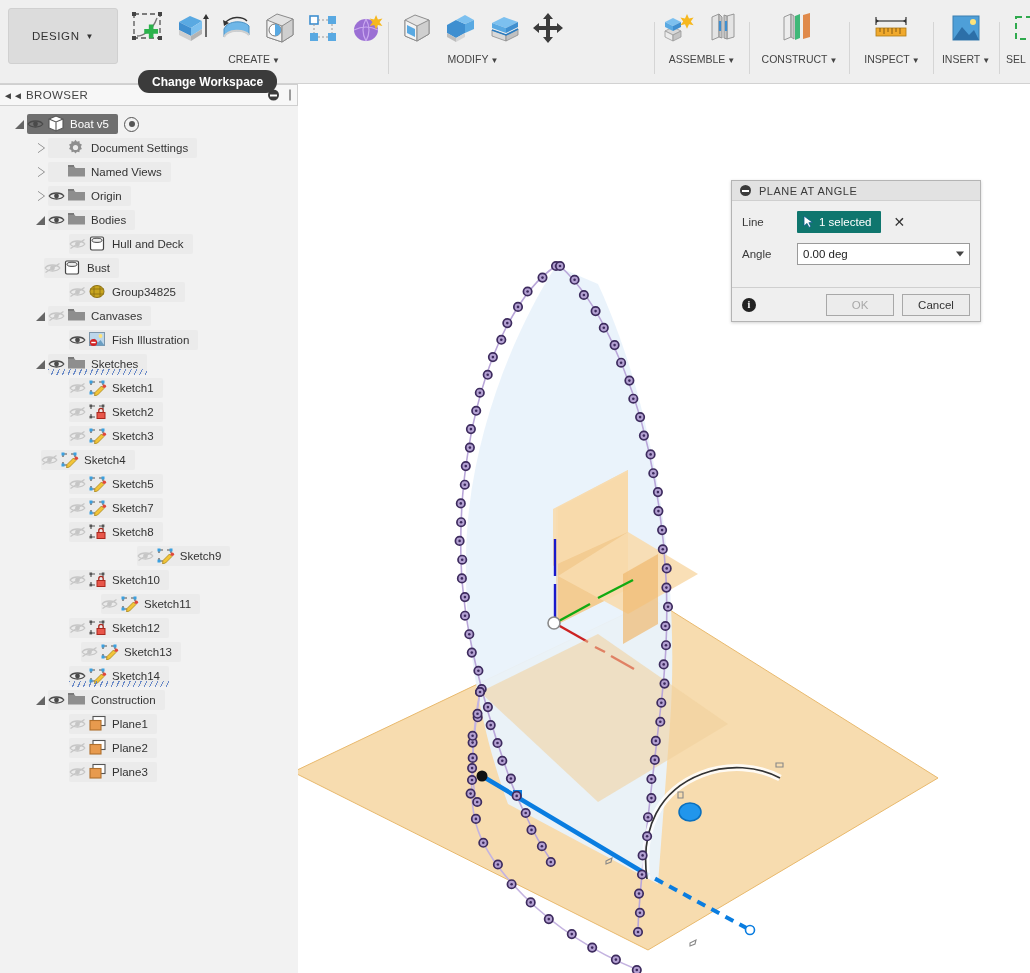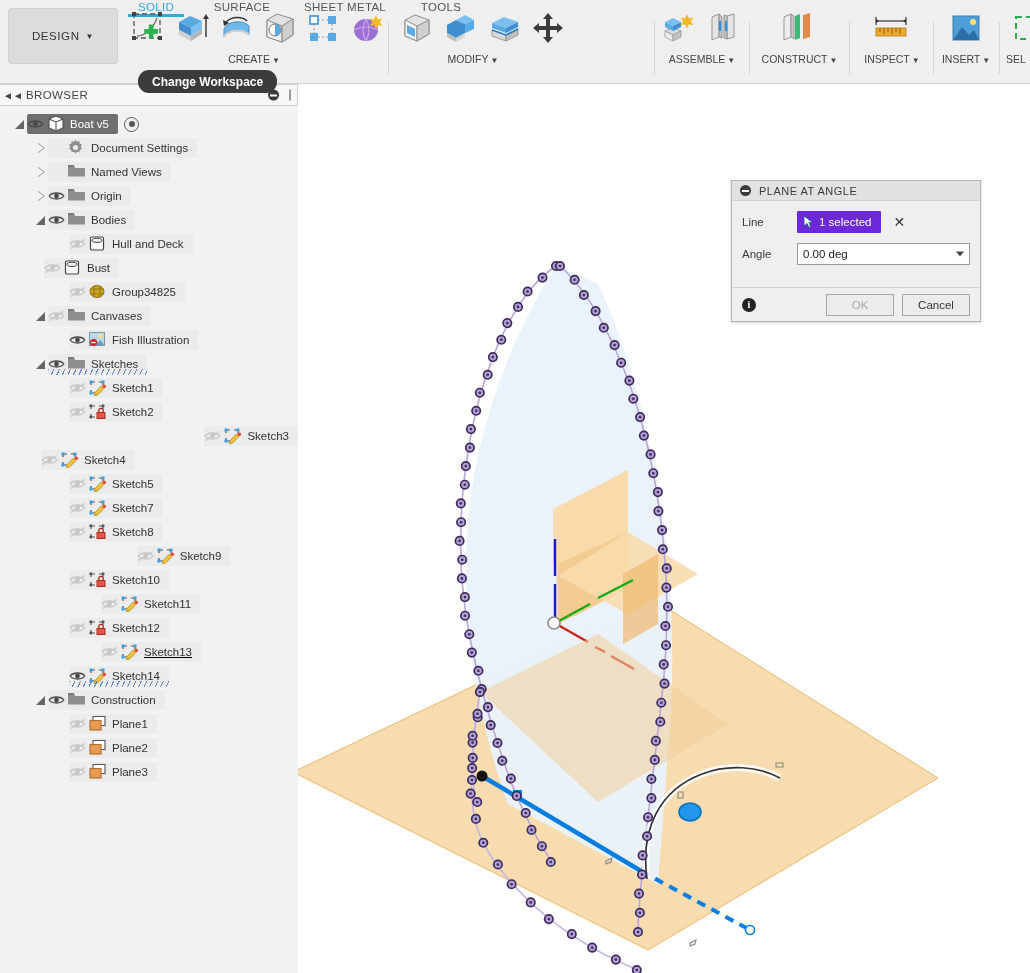--- a/index.html
+++ b/index.html
@@ -142,21 +142,21 @@
   }
   .dlg-hd .circ {
     width:11px;height:11px;border-radius:50%;background:#3b3b3b;position:relative;margin-right:8px;cursor:pointer;
   }
   .dlg-hd .circ:after{content:"";position:absolute;left:2px;top:5px;width:7px;height:1.5px;background:#fff;}
   .dlg-hd .t { font-size:11px; color:#3a3a3a; letter-spacing:.5px; }
   .dlg-body { padding:8px 10px 14px 10px; }
   .frow { display:flex; align-items:center; height:26px; margin-bottom:6px; }
   .frow .flabel { width:55px; font-size:11.5px; color:#3a3a3a; }
   .selbtn {
-    background:#6d28d9; color:#fff; font-size:11.5px; height:22px;
+    background:#0f766e; color:#fff; font-size:11.5px; height:22px;
     display:flex; align-items:center; padding:0 10px 0 6px; border-radius:1px; cursor:pointer;
   }
   .selbtn .cur { margin-right:5px; }
   .xbtn { margin-left:12px; font-size:14px; color:#333; cursor:pointer; line-height:1; }
   .inputwrap { position:relative; flex:1; }
   .finput {
     width:100%; height:22px; border:1px solid #9a9a9a; background:#fff;
     font-size:11.5px; color:#222; padding:0 22px 0 5px; font-family:"Liberation Sans",sans-serif;
   }
   .caret {
@@ -181,34 +181,20 @@
   .dbtn.dis { color:#a9a9a9; }
   .push { flex:1; }
 </style>
 </head>
 <body>
 
 <div id="app">
 
   <div class="ribbon">
 
-    <div class="tabbar">
-      <div class="tab active" style="left:120px;width:72px;">
-        <span>SOLID</span>
-      </div>
-      <div class="tab" style="left:200px;width:84px;">
-        <span>SURFACE</span>
-      </div>
-      <div class="tab" style="left:292px;width:106px;">
-        <span>SHEET METAL</span>
-      </div>
-      <div class="tab" style="left:404px;width:74px;">
-        <span>TOOLS</span>
-      </div>
-    </div>
 
     <div class="wsbtn">
       <span>DESIGN</span>
       <span class="car">▼</span>
     </div>
 
     <div class="panelgrp" style="left:124px; width:260px;">
       <div class="icons" style="left:2px;">
 
         <div class="ic">
@@ -622,21 +608,21 @@
                 <path d="M3 3 h4 M11 3 h4 M3 3 v3 M3 11 v3 M3 14 h4 M15 3 v3" fill="none" stroke="#555" stroke-width="1.2"></path>
                 <rect x="1.5" y="1.5" width="2.6" height="2.6" fill="#555"></rect>
                 <rect x="13.8" y="1.5" width="2.6" height="2.6" fill="#555"></rect>
                 <rect x="1.5" y="12.8" width="2.6" height="2.6" fill="#555"></rect>
                 <rect x="9" y="9.5" width="8" height="6" fill="#e8564a" stroke="#a9281e" stroke-width="1"></rect>
                 <path d="M10.8 9.5 v-2 a2.2 2.2 0 0 1 4.4 0 v2" fill="none" stroke="#a9281e" stroke-width="1.3"></path>
               </svg></div>
             <div class="lbl">Sketch2</div>
           </div>
         </div>
-        <div class="row" style=" justify-content: space-between;">
+        <div class="row" style="padding-left: 56px;">
           <div class="arrow "></div>
           <div class="pill">
             <div class="eye"><svg width="17" height="12" viewBox="0 0 17 12">
                 <path d="M1.2 6 C4 2 13 2 15.8 6 C13 10 4 10 1.2 6 Z" fill="none" stroke="#c6c6c6" stroke-width="1.3"></path>
                 <circle cx="8.5" cy="6" r="2.4" fill="#c6c6c6"></circle>
                 <path d="M1.5 10.5 L15.5 1.5" stroke="#c6c6c6" stroke-width="1.3"></path>
               </svg></div>
             <div class="nicon"><svg width="20" height="17" viewBox="0 0 20 17">
                 <path d="M3 3 h4 M11 3 h4 M3 3 v3 M3 11 v3 M3 14 h4 M15 3 v3" fill="none" stroke="#555" stroke-width="1.2"></path>
                 <rect x="1.5" y="1.5" width="3" height="3" fill="#3aa0e0"></rect>
@@ -793,21 +779,21 @@
                 <path d="M3 3 h4 M11 3 h4 M3 3 v3 M3 11 v3 M3 14 h4 M15 3 v3" fill="none" stroke="#555" stroke-width="1.2"></path>
                 <rect x="1.5" y="1.5" width="2.6" height="2.6" fill="#555"></rect>
                 <rect x="13.8" y="1.5" width="2.6" height="2.6" fill="#555"></rect>
                 <rect x="1.5" y="12.8" width="2.6" height="2.6" fill="#555"></rect>
                 <rect x="9" y="9.5" width="8" height="6" fill="#e8564a" stroke="#a9281e" stroke-width="1"></rect>
                 <path d="M10.8 9.5 v-2 a2.2 2.2 0 0 1 4.4 0 v2" fill="none" stroke="#a9281e" stroke-width="1.3"></path>
               </svg></div>
             <div class="lbl">Sketch12</div>
           </div>
         </div>
-        <div class="row" style="padding-left: 88px; text-decoration: underline;">
+        <div class="row" style="padding-left: 68px;">
           <div class="arrow "></div>
           <div class="pill">
             <div class="eye"><svg width="17" height="12" viewBox="0 0 17 12">
                 <path d="M1.2 6 C4 2 13 2 15.8 6 C13 10 4 10 1.2 6 Z" fill="none" stroke="#c6c6c6" stroke-width="1.3"></path>
                 <circle cx="8.5" cy="6" r="2.4" fill="#c6c6c6"></circle>
                 <path d="M1.5 10.5 L15.5 1.5" stroke="#c6c6c6" stroke-width="1.3"></path>
               </svg></div>
             <div class="nicon"><svg width="20" height="17" viewBox="0 0 20 17">
                 <path d="M3 3 h4 M11 3 h4 M3 3 v3 M3 11 v3 M3 14 h4 M15 3 v3" fill="none" stroke="#555" stroke-width="1.2"></path>
                 <rect x="1.5" y="1.5" width="3" height="3" fill="#3aa0e0"></rect>

